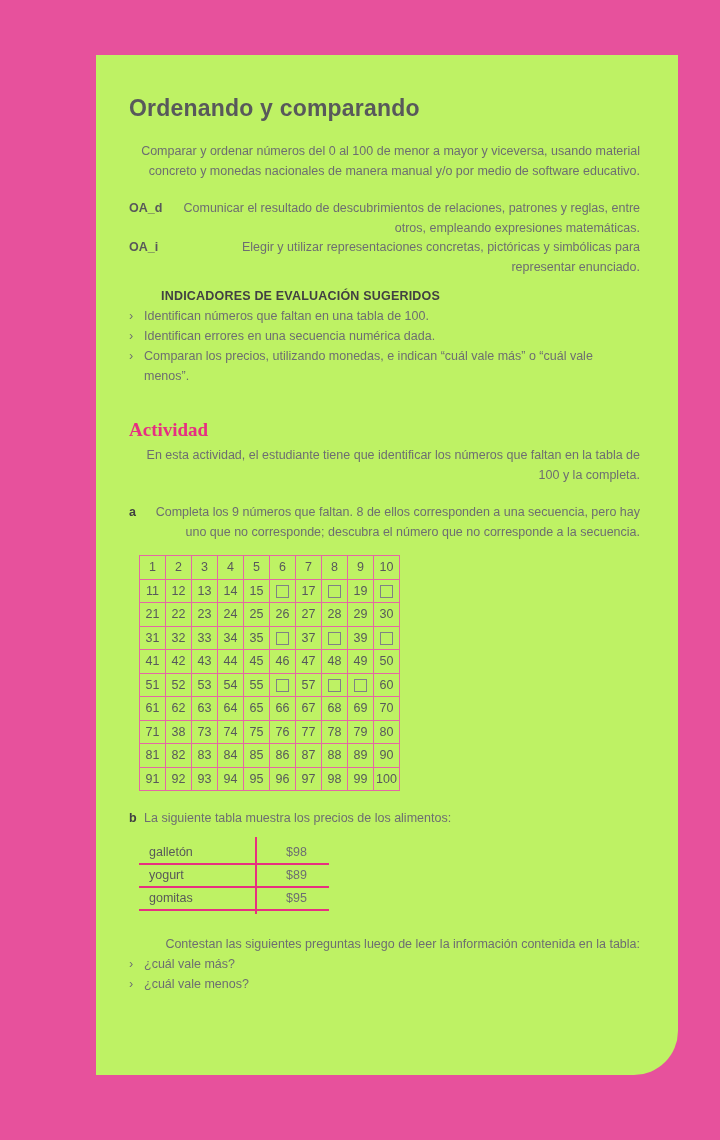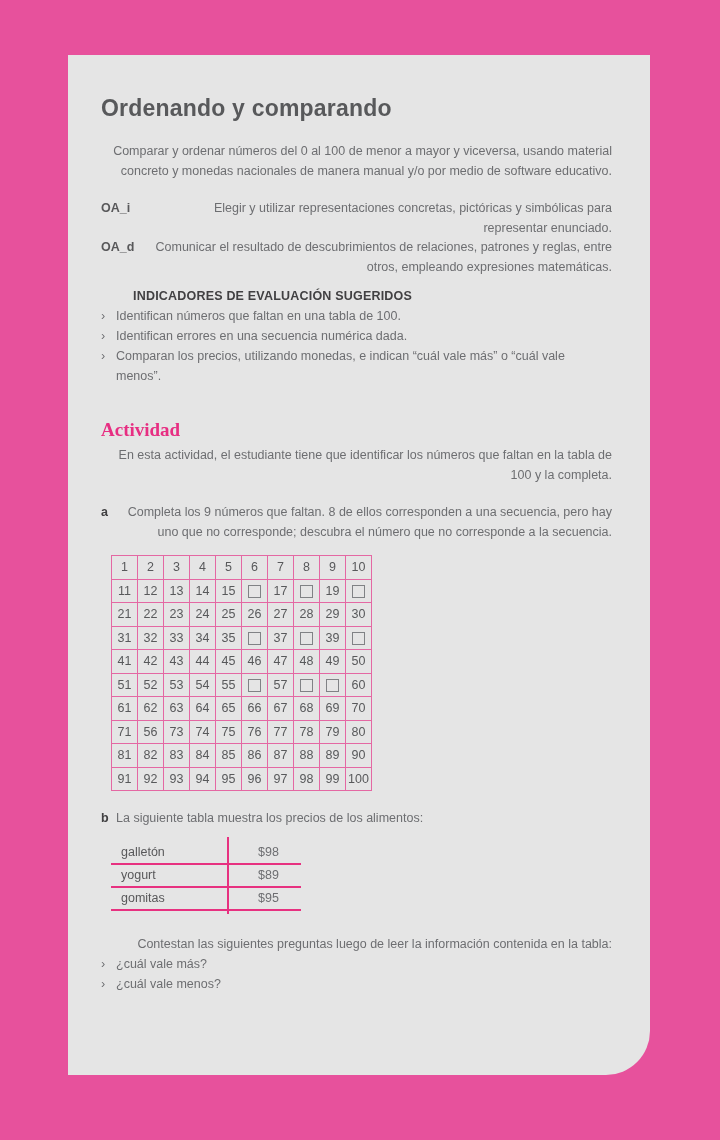--- a/index.html
+++ b/index.html
@@ -8,25 +8,25 @@
   }
   body {
     width: 720px;
     height: 1140px;
     background: #E7519C;
     font-family: "Liberation Sans", sans-serif;
     position: relative;
   }
   .card {
     position: absolute;
-    left: 68px;
+    left: 96px;
     top: 55px;
     width: 582px;
     height: 1020px;
-    background: #e5e5e5;
+    background: #bef264;
     border-radius: 0 0 44px 0;
     box-sizing: border-box;
     padding: 40px 38px 0 33px;
     overflow: hidden;
   }
   .page-title {
     font-size: 23px;
     font-weight: bold;
     color: #58595B;
     letter-spacing: 0.2px;
@@ -166,26 +166,26 @@
 <body>
 
 <div class="card">
 
   <h1 class="page-title">Ordenando y comparando</h1>
 
   <p class="body-text">Comparar y ordenar números del 0 al 100 de menor a mayor y viceversa, usando material concreto y monedas nacionales de manera manual y/o por medio de software educativo.</p>
 
   <div class="objectives">
     <div class="obj-row">
+      <span class="obj-label">OA_d</span>
+      <span class="obj-text body-text">Comunicar el resultado de descubrimientos de relaciones, patrones y reglas, entre otros, empleando expresiones matemáticas.</span>
+    </div>
+    <div class="obj-row">
       <span class="obj-label">OA_i</span>
       <span class="obj-text body-text">Elegir y utilizar representaciones concretas, pictóricas y simbólicas para representar enunciado.</span>
-    </div>
-    <div class="obj-row">
-      <span class="obj-label">OA_d</span>
-      <span class="obj-text body-text">Comunicar el resultado de descubrimientos de relaciones, patrones y reglas, entre otros, empleando expresiones matemáticas.</span>
     </div>
   </div>
 
   <div class="indicators">
     <h3 class="ind-heading">INDICADORES DE EVALUACIÓN SUGERIDOS</h3>
     <div class="bullet-row">
       <span class="bullet-glyph">›</span>
       <span>Identifican números que faltan en una tabla de 100.</span>
     </div>
     <div class="bullet-row">
@@ -287,21 +287,21 @@
           <td>64</td>
           <td>65</td>
           <td>66</td>
           <td>67</td>
           <td>68</td>
           <td>69</td>
           <td>70</td>
         </tr>
         <tr>
           <td>71</td>
-          <td>56</td>
+          <td>38</td>
           <td>73</td>
           <td>74</td>
           <td>75</td>
           <td>76</td>
           <td>77</td>
           <td>78</td>
           <td>79</td>
           <td>80</td>
         </tr>
         <tr>

